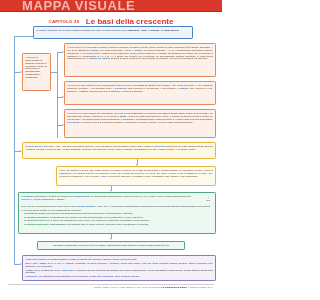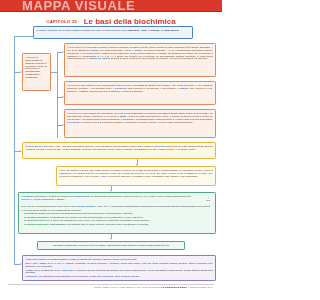--- a/index.html
+++ b/index.html
@@ -110,21 +110,21 @@
 </style>
 </head>
 <body>
 
 <div class="header-band">
   <div class="tagline">MAPPA VISUALE</div>
   <div class="rule"></div>
 </div>
 <div class="title-row">
   <span class="chapter-label">CAPITOLO 25</span>
-  <span class="chapter-title">Le basi della biochimica</span>
+  <span class="chapter-title">Le basi della crescente</span>
 </div>
 
 <div class="line vline" style="left:14px;top:36px;height:115px;"></div>
 <div class="line hline" style="left:14px;top:36px;width:19px;"></div>
 
 <div class="line hline" style="left:14px;top:72px;width:6px;"></div>
 <div class="arrow-r" style="left:20px;top:70.6px;"></div>
 
 <div class="line hline" style="left:14px;top:151px;width:6px;"></div>
 <div class="arrow-r" style="left:20px;top:149.6px;"></div>

